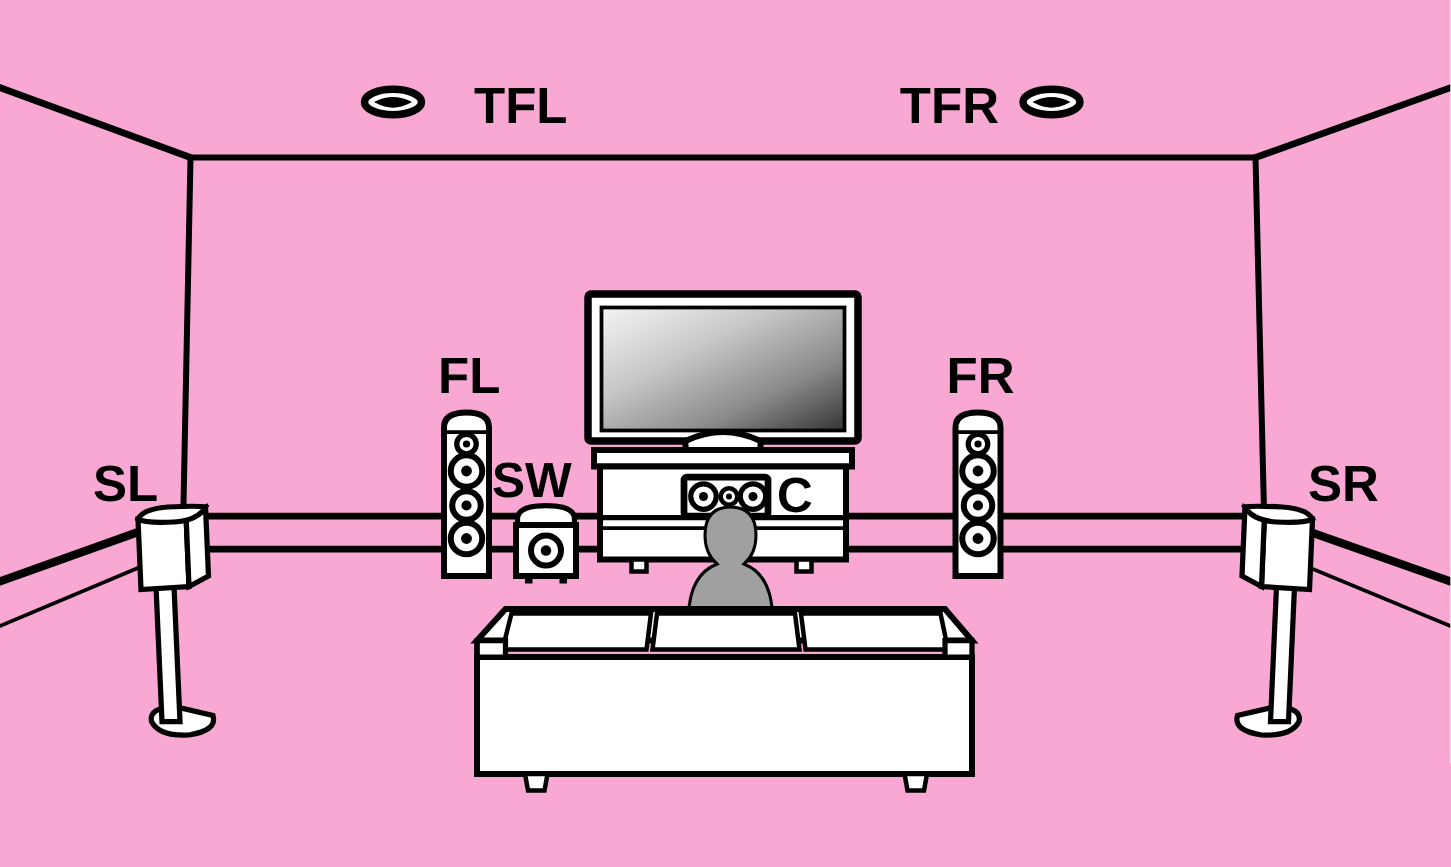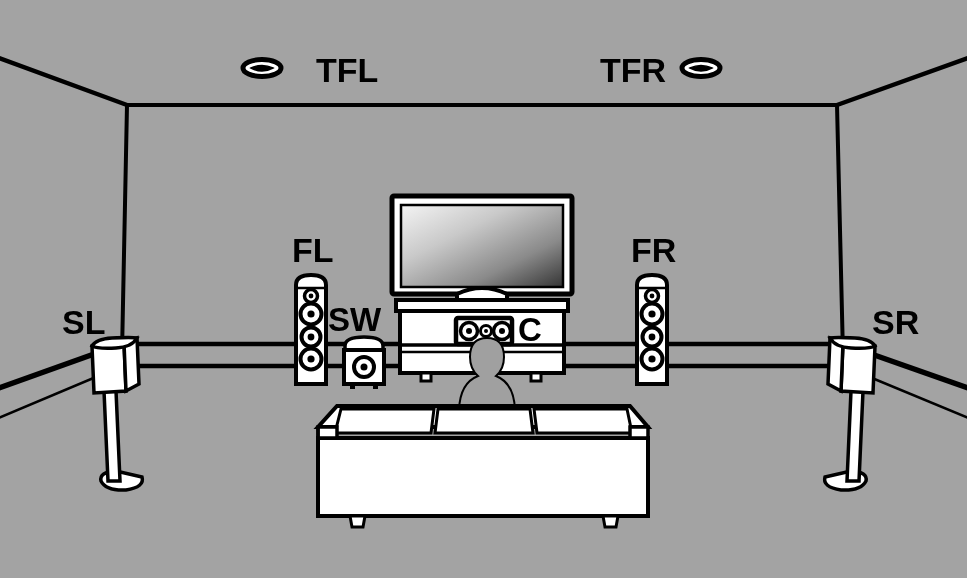--- a/index.html
+++ b/index.html
@@ -7,21 +7,21 @@
     padding: 0;
     background: #ffffff;
   }
   body {
     font-family: "Liberation Sans", sans-serif;
   }
   #stage {
     position: relative;
     width: 967px;
     height: 578px;
-    background: #a3a3a3;
+    background: #f9a8d4;
     overflow: hidden;
   }
   #room-svg {
     position: absolute;
     top: 0;
     left: 0;
     width: 967px;
     height: 578px;
     display: block;
   }

